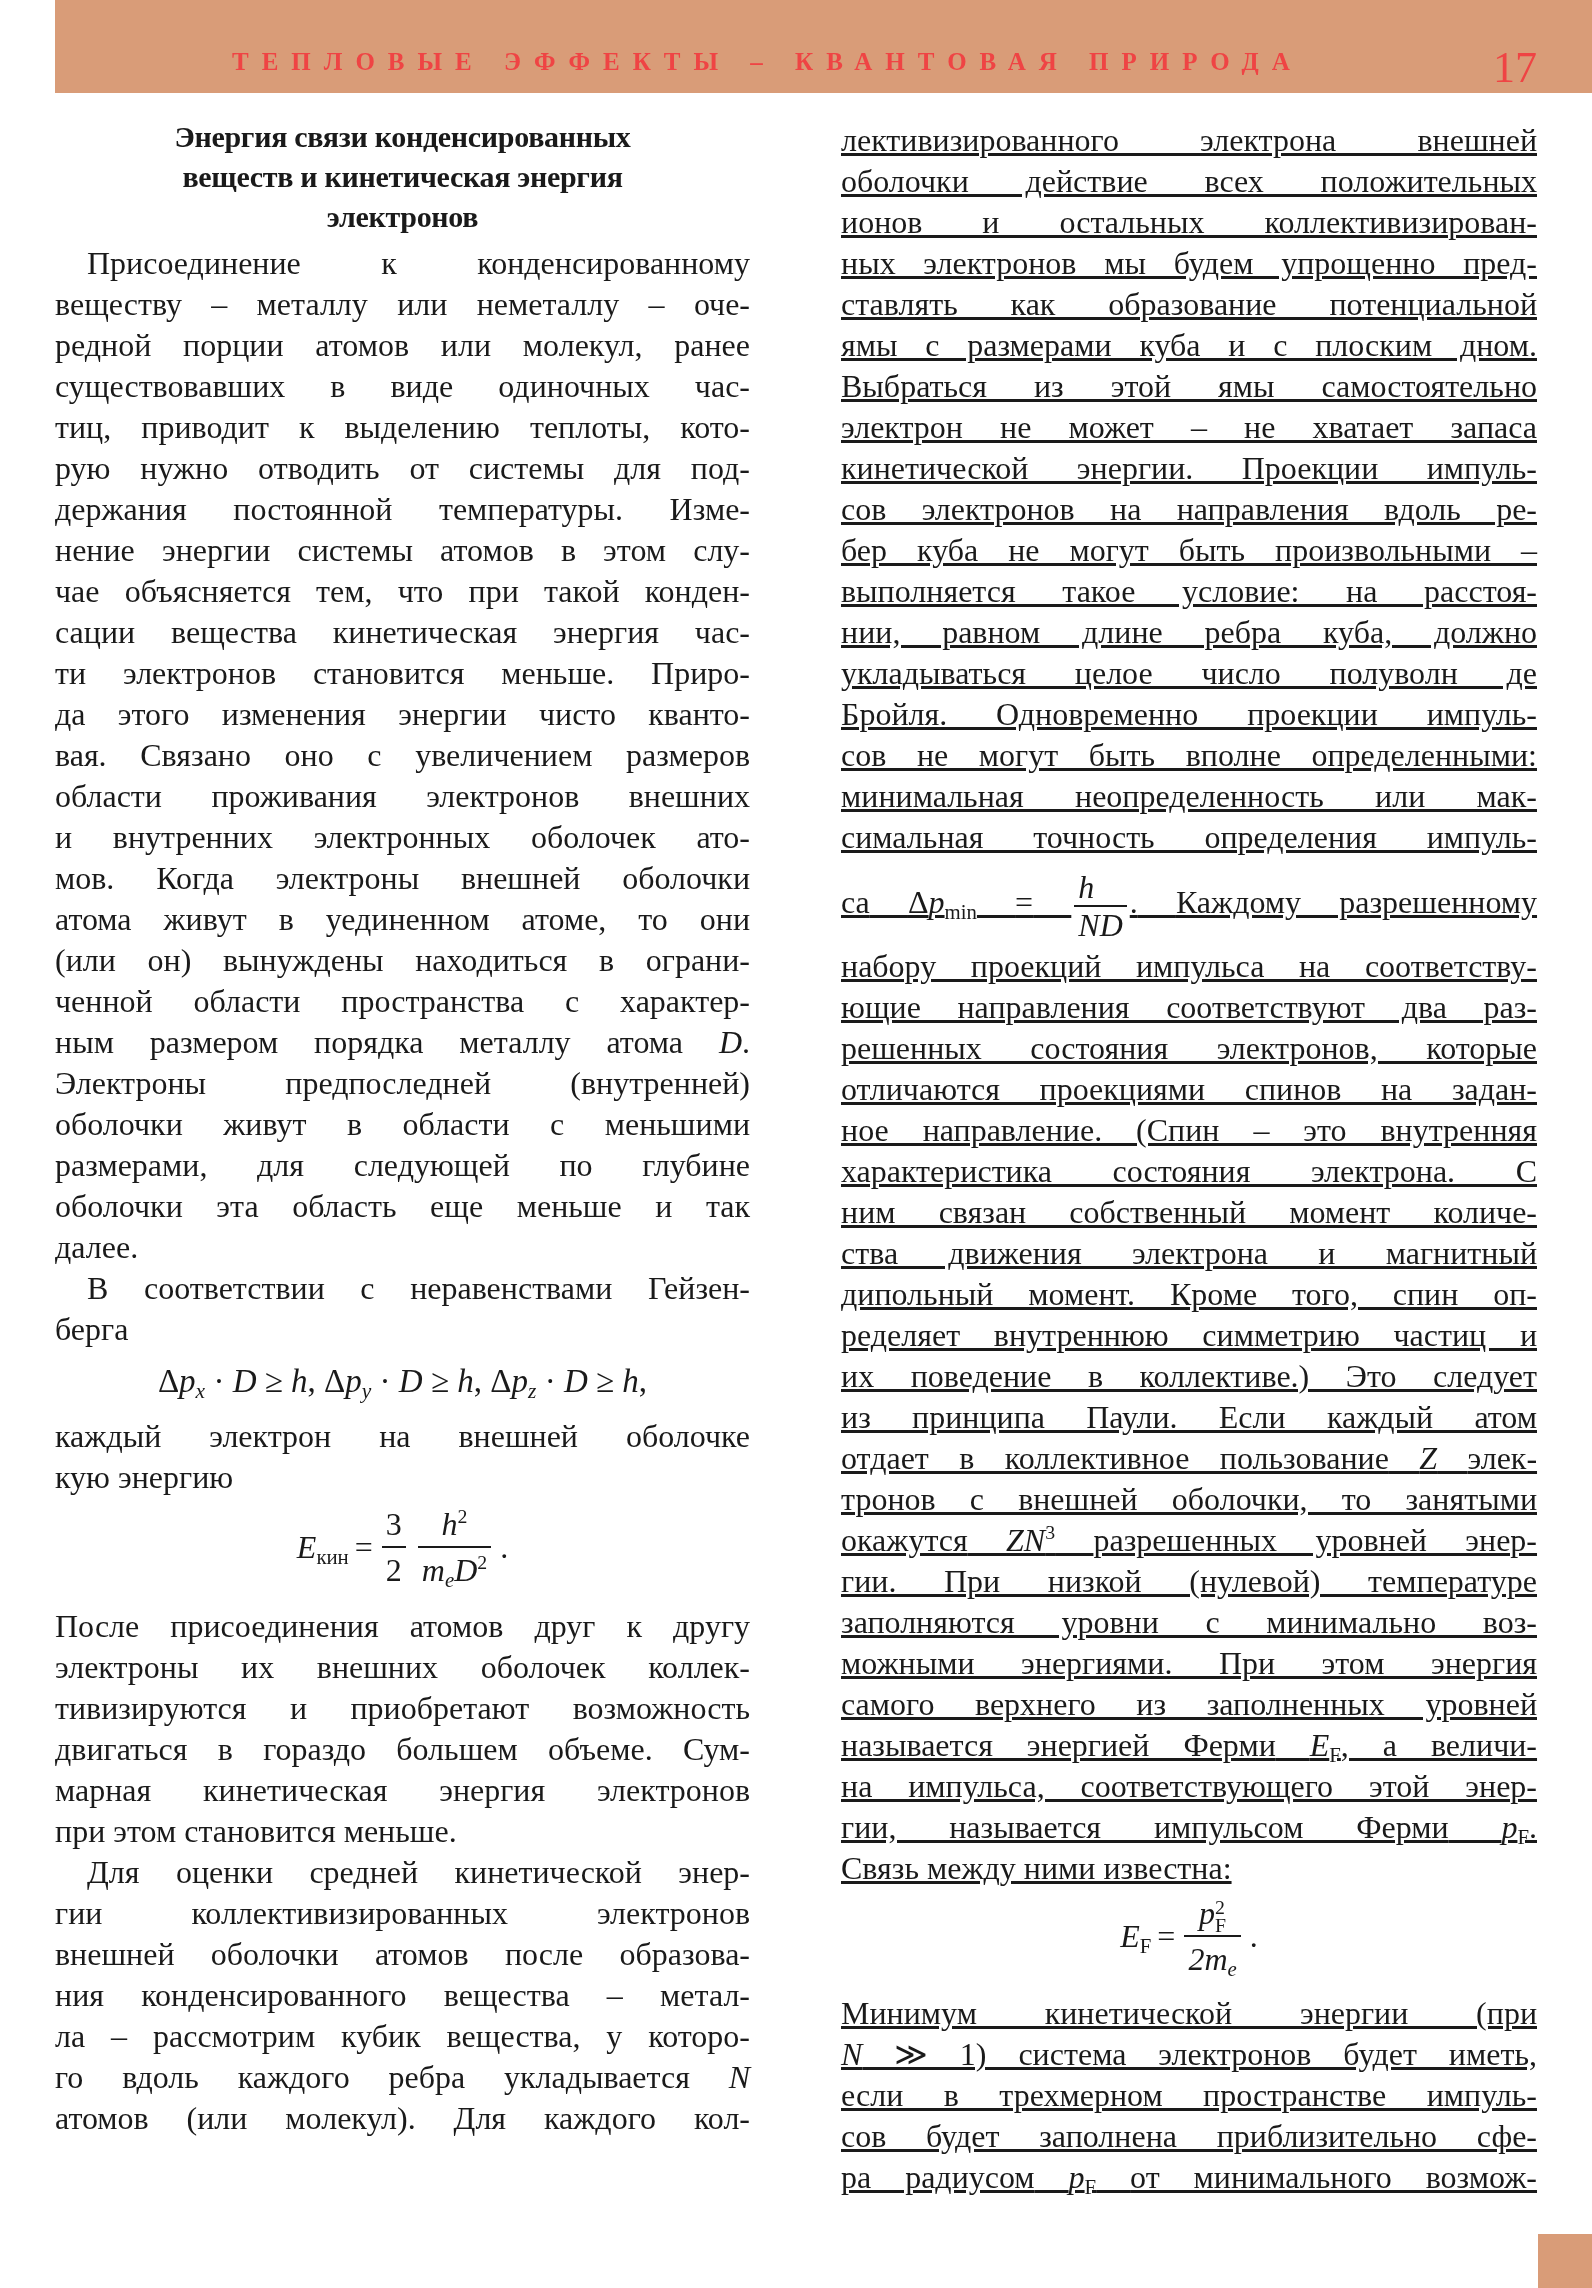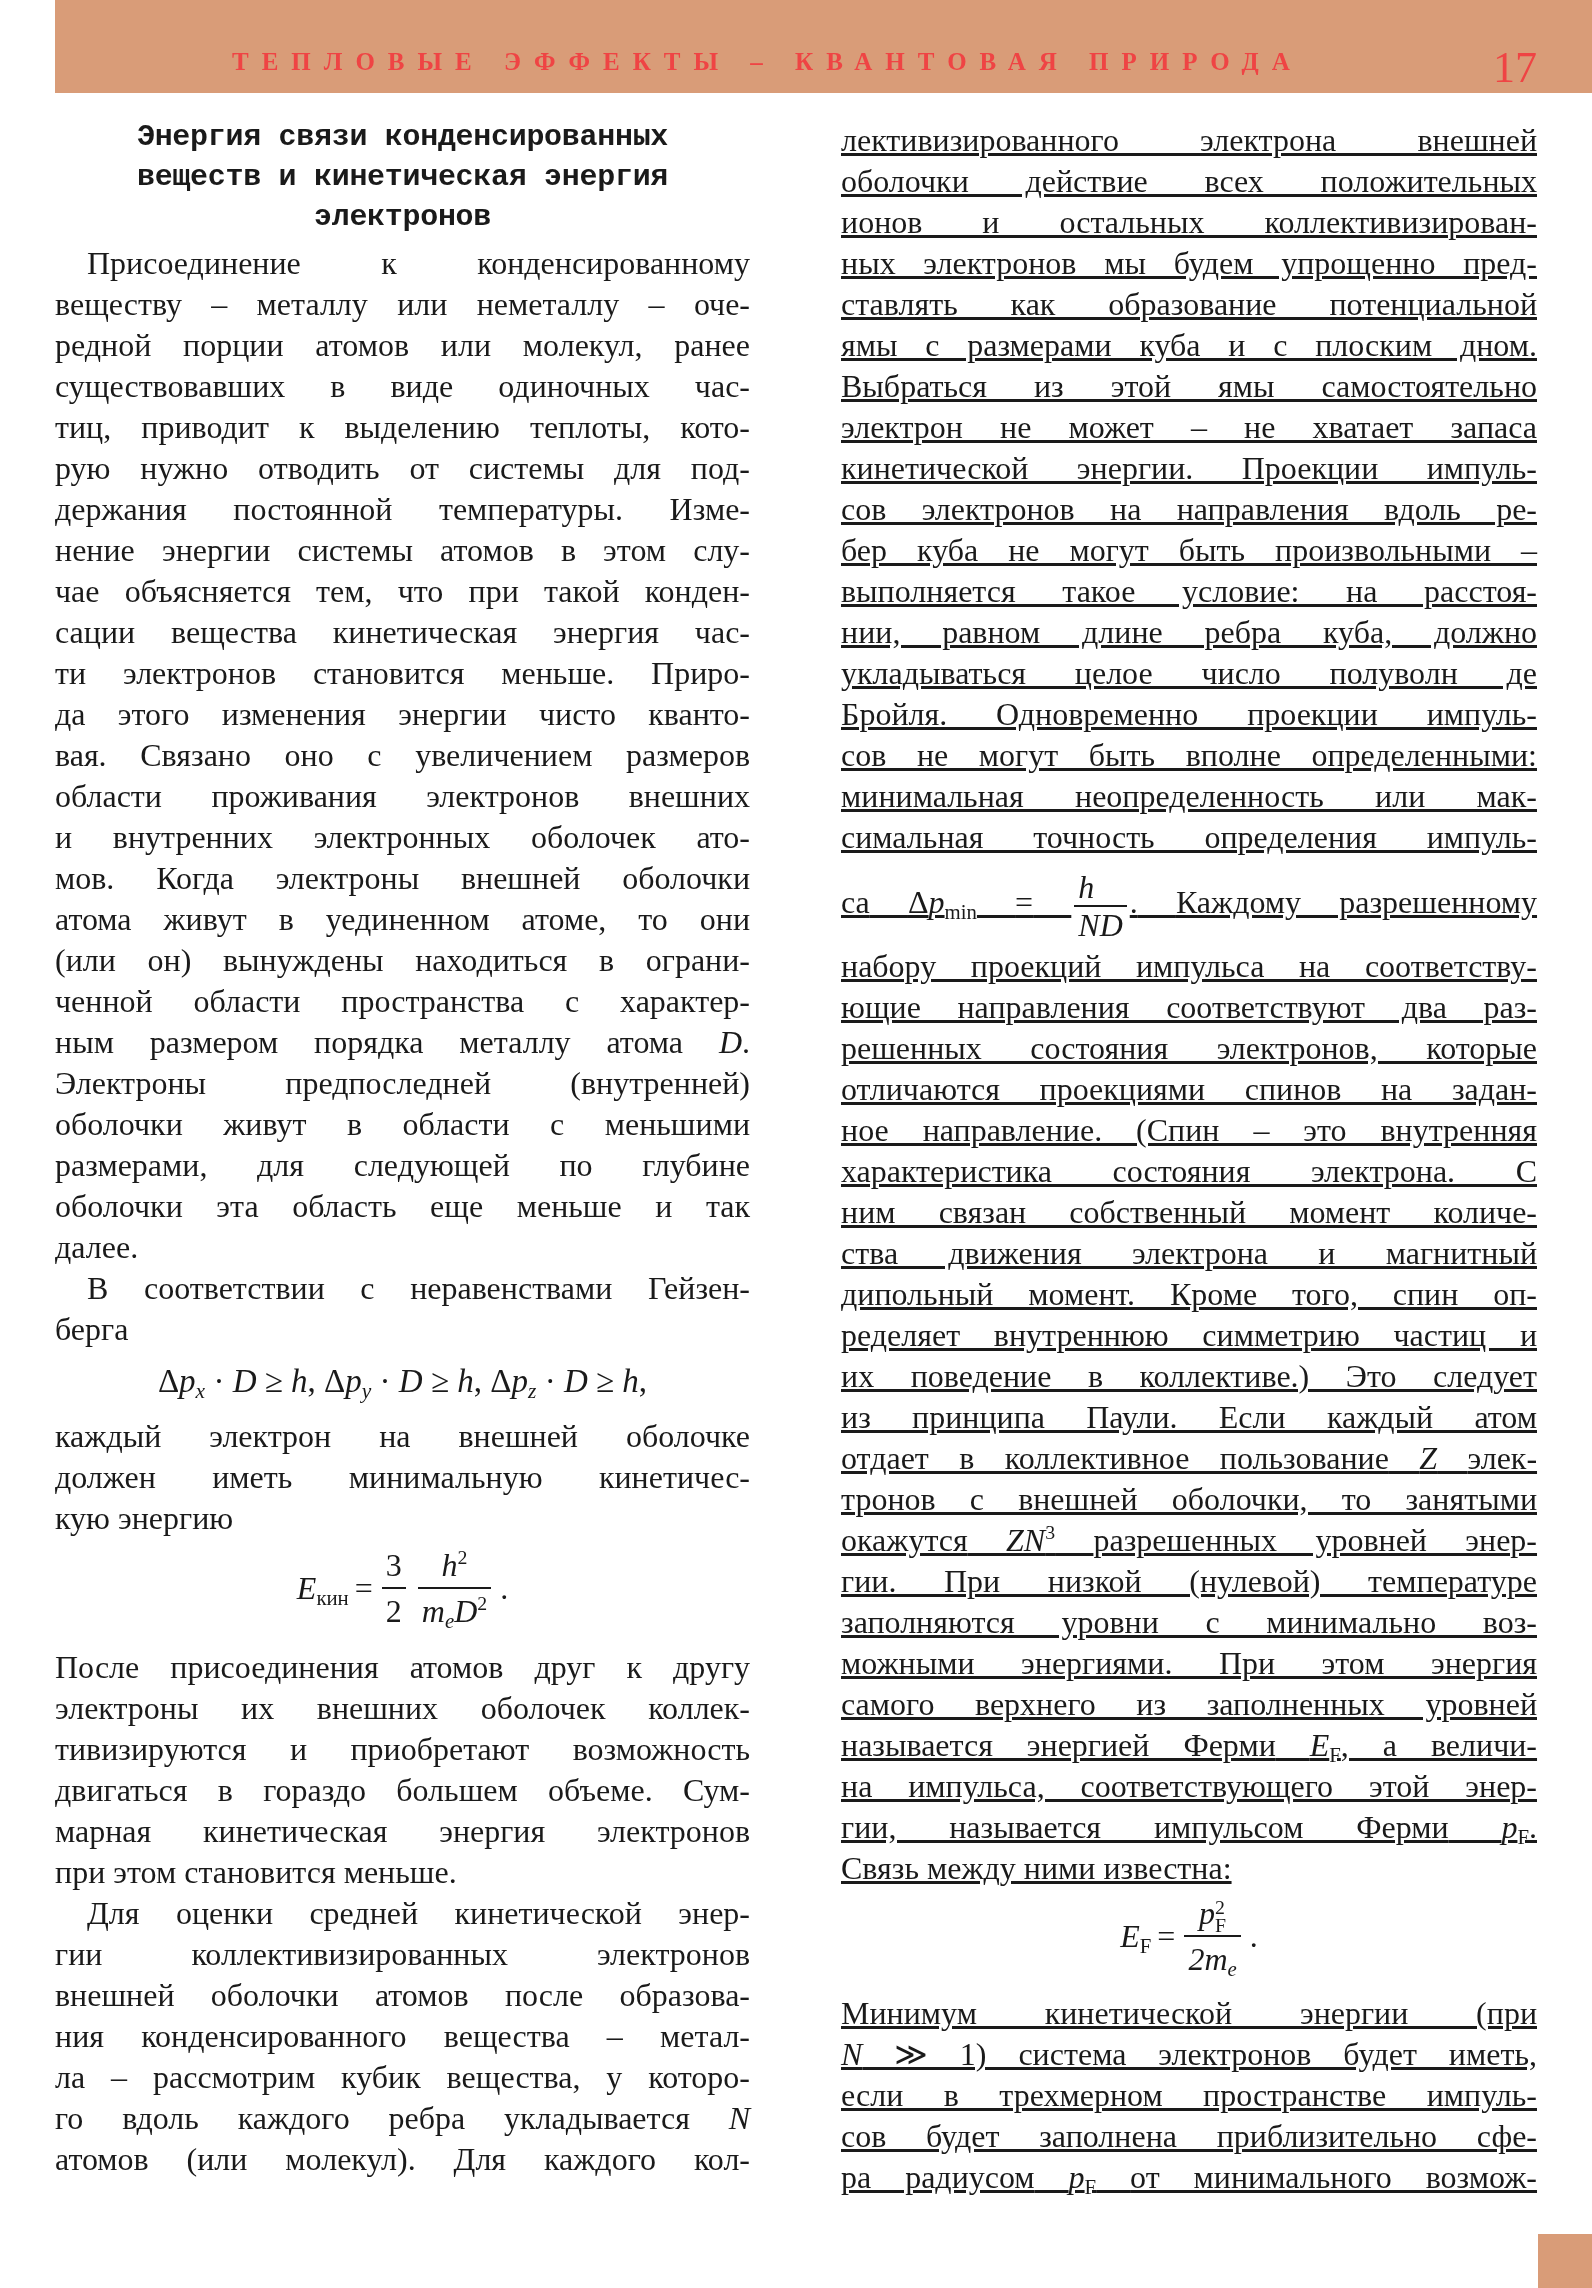--- a/index.html
+++ b/index.html
@@ -8,21 +8,21 @@
   .header-band { position: absolute; left: 55px; top: 0; width: 1537px; height: 93px; background: #D99C78; }
   .running-head { position: absolute; left: 232px; top: 48px; font-size: 25px; letter-spacing: 13px;
                   color: #ef4444; font-weight: bold; white-space: nowrap; }
   .page-number { position: absolute; left: 1493px; top: 42px; font-size: 44px; color: #ef4444; }
   .corner-tab { position: absolute; left: 1538px; top: 2234px; width: 54px; height: 55px; background: #D99C78; }
 
   .col { position: absolute; top: 117px; font-size: 32px; line-height: 41px; }
   .col-left { left: 55px; width: 695px; }
   .col-right { left: 841px; width: 696px; top: 120px; text-decoration: underline; }
 
-  .title { font-family: Liberation Mono, monospace; font-weight: bold; font-size: 30px;
+  .title { font-family: Liberation Serif, serif; font-weight: bold; font-size: 30px;
            line-height: 40px; text-align: center; margin: 0 0 6px 0; letter-spacing: -0.3px; }
   .line { display: block; white-space: nowrap; text-align: justify; text-align-last: justify; height: 41px; }
   .line.last { text-align-last: left; }
   .line.indent { padding-left: 32px; }
   .formula { display: block; text-align: center; white-space: nowrap; }
   .f1 { height: 58px; line-height: 58px; margin: 2px 0 6px 0; font-size: 33px; }
   .f2 { height: 100px; margin: 4px 0 4px 0; }
   .f3 { height: 100px; margin: 2px 0 2px 0; }
   i, .it { font-style: italic; }
   sub { font-size: 0.65em; vertical-align: -0.3em; line-height: 0; }
@@ -95,21 +95,20 @@
     <i>h</i><span>,</span>
     <span>Δ</span><i>p</i><sub class="it">z</sub>
     <span>·</span>
     <i>D</i>
     <span>≥</span>
     <i>h</i><span>,</span>
   </div>
 
   <div>
     <span class="line">каждый электрон на внешней оболочке</span>
-    <span class="line">должен иметь минимальную кинетичес-</span>
     <span class="line last">кую энергию</span>
   </div>
 
   <div class="formula f2">
     <span class="f-wrap">
       <span><i>E</i><sub>кин</sub></span>
       <span>=</span>
       <span class="frac">
         <span class="num">3</span>
         <span class="den">2</span>

